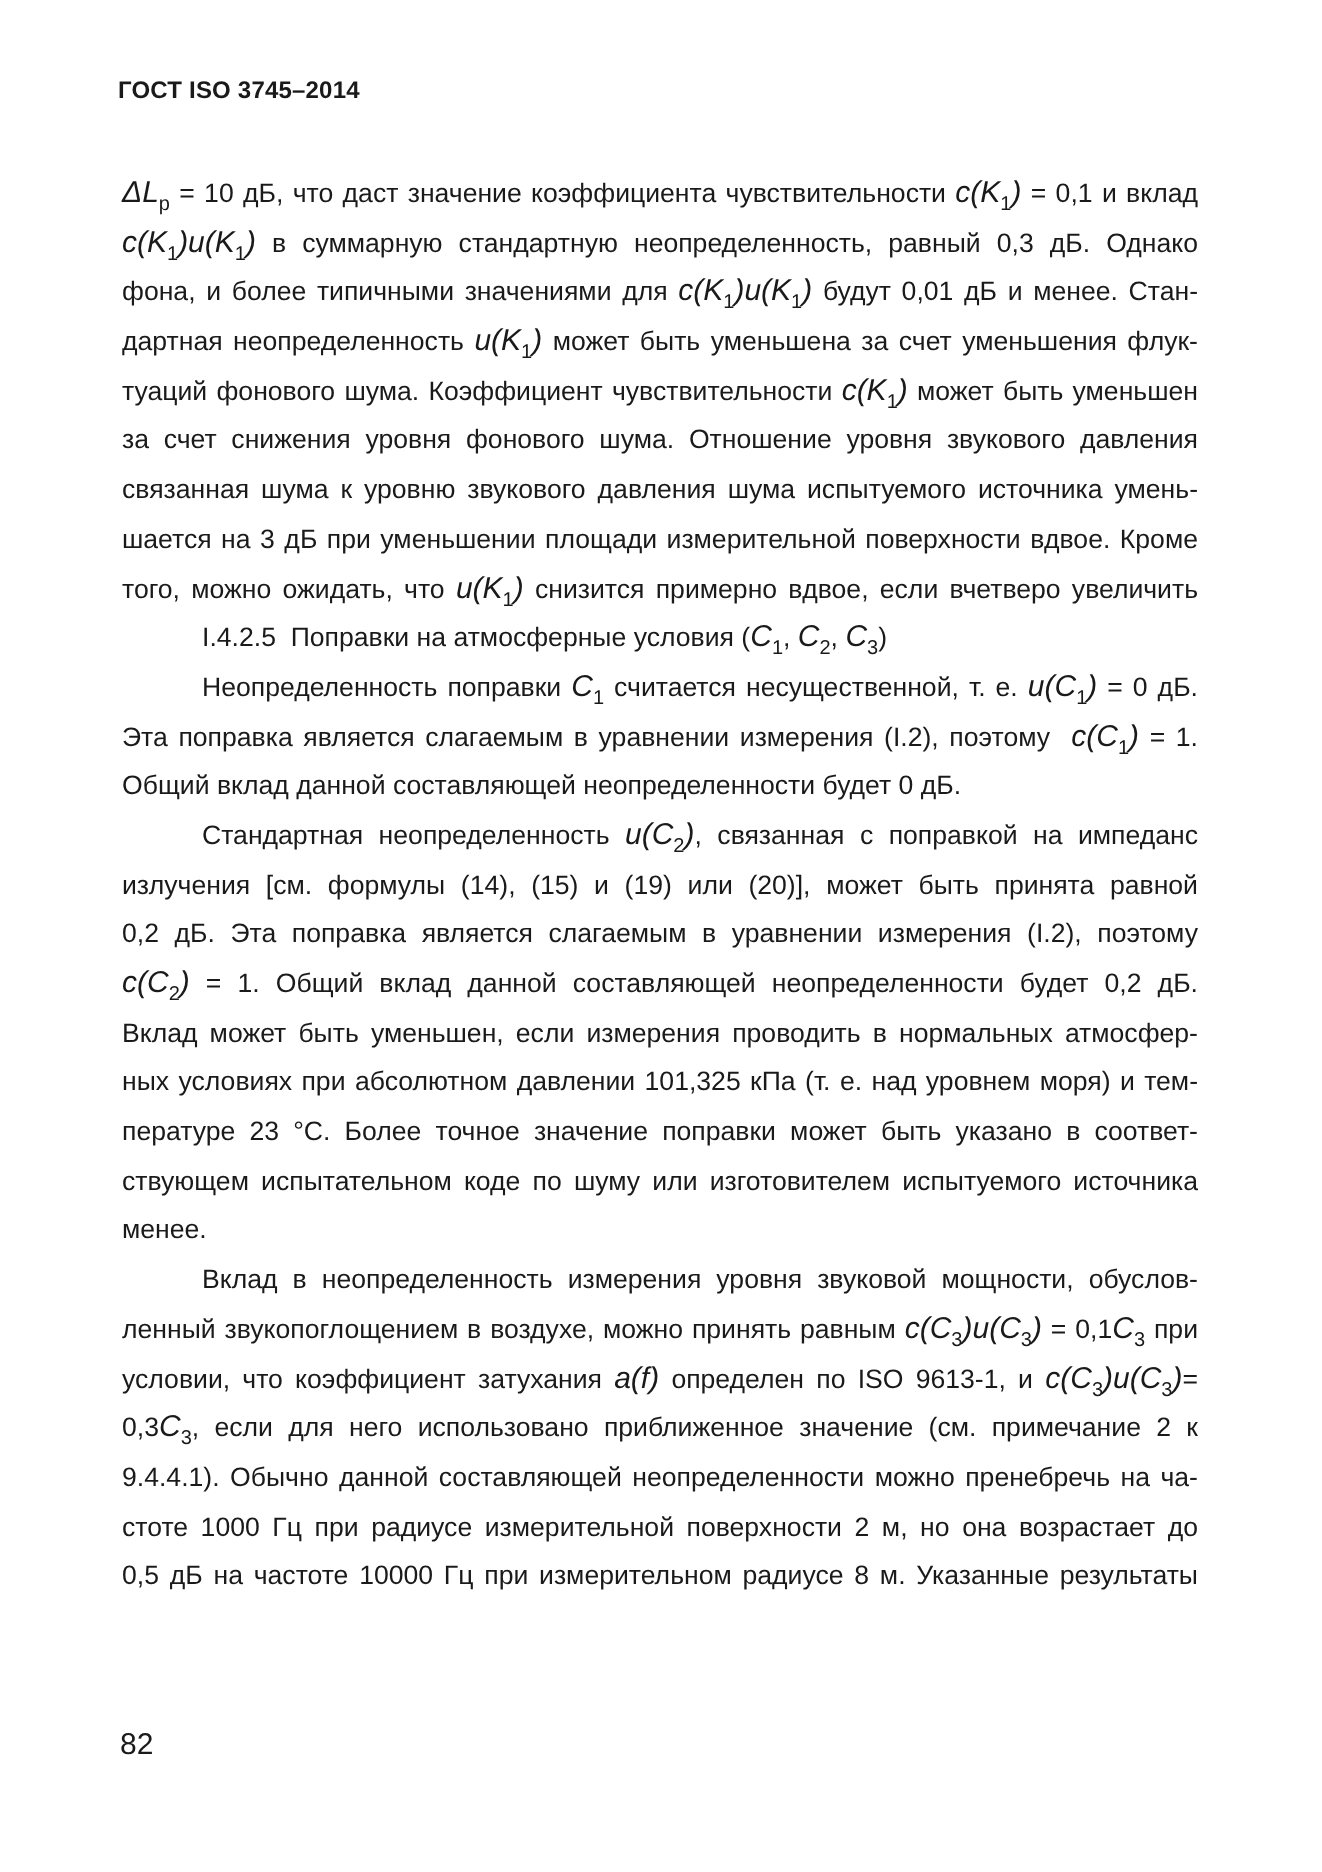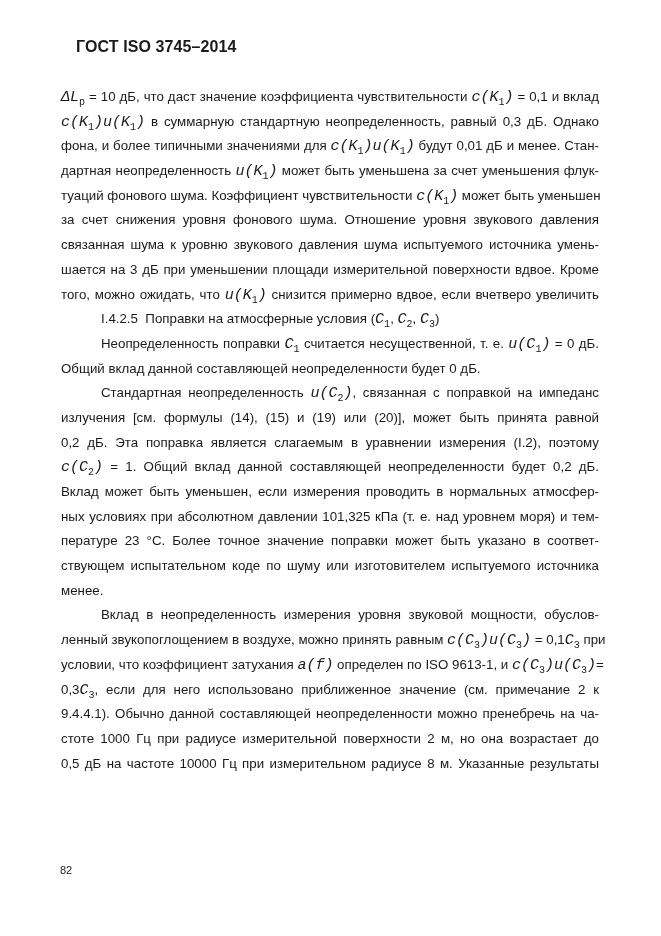--- a/index.html
+++ b/index.html
@@ -1,25 +1,25 @@
 <!DOCTYPE html>
 <html><head>
 <meta charset="utf-8">
 <style>
   html, body { margin:0; padding:0; background:#ffffff; }
   body { width:661px; height:936px; position:relative; overflow:hidden;
          font-family:"Liberation Sans", sans-serif; color:#1a1a1a; }
-  .page-header { position:absolute; left:76px; top:38px; font-weight:bold; font-size:16px; letter-spacing:0.1px; }
+  .page-header { position:absolute; left:59px; top:38px; font-weight:bold; font-size:12px; letter-spacing:0.1px; }
   .body-text { position:absolute; left:61px; top:85px; width:538px; font-size:13.3px; line-height:24.7px; }
   .line { display:block; height:24.7px; white-space:nowrap; text-align:justify; text-align-last:justify; }
   .line.last { text-align-last:left; }
   .indent { padding-left:40px; }
-  .math { font-family:Liberation Mono, monospace; font-style:italic; font-size:15px; }
+  .math { font-family:Liberation Sans, sans-serif; font-style:italic; font-size:15px; }
   .math sub { font-style:normal; font-size:10px; }
-  .page-number { position:absolute; left:60px; top:864px; font-size:11px; }
+  .page-number { position:absolute; left:60px; top:864px; font-size:15px; }
 </style>
 </head>
 <body>
 
 <div class="page-header">ГОСТ ISO 3745–2014</div>
 
 <div class="body-text">
   <span class="line">
     <span class="math">ΔL<sub>p</sub></span> = 10 дБ, что даст значение коэффициента чувствительности <span class="math">c(K<sub>1</sub>)</span> = 0,1 и вклад
   </span>
@@ -40,20 +40,23 @@
   <span class="line">шается на 3 дБ при уменьшении площади измерительной поверхности вдвое. Кроме</span>
   <span class="line">
     того, можно ожидать, что <span class="math">u(K<sub>1</sub>)</span> снизится примерно вдвое, если вчетверо увеличить
   </span>
   <span class="line last indent">
     I.4.2.5&nbsp; Поправки на атмосферные условия (<span class="math">C<sub>1</sub></span>, <span class="math">C<sub>2</sub></span>, <span class="math">C<sub>3</sub></span>)
   </span>
   <span class="line indent">
     Неопределенность поправки <span class="math">C<sub>1</sub></span> считается несущественной, т. е. <span class="math">u(C<sub>1</sub>)</span> = 0 дБ.
   </span>
+  <span class="line">
+    Эта поправка является слагаемым в уравнении измерения (I.2), поэтому &nbsp;<span class="math">c(C<sub>1</sub>)</span> = 1.
+  </span>
   <span class="line last">Общий вклад данной составляющей неопределенности будет 0 дБ.</span>
   <span class="line indent">
     Стандартная неопределенность <span class="math">u(C<sub>2</sub>)</span>, связанная с поправкой на импеданс
   </span>
   <span class="line">излучения [см. формулы (14), (15) и (19) или (20)], может быть принята равной</span>
   <span class="line">0,2 дБ. Эта поправка является слагаемым в уравнении измерения (I.2), поэтому</span>
   <span class="line">
     <span class="math">c(C<sub>2</sub>)</span> = 1. Общий вклад данной составляющей неопределенности будет 0,2 дБ.
   </span>
   <span class="line">Вклад может быть уменьшен, если измерения проводить в нормальных атмосфер-</span>

